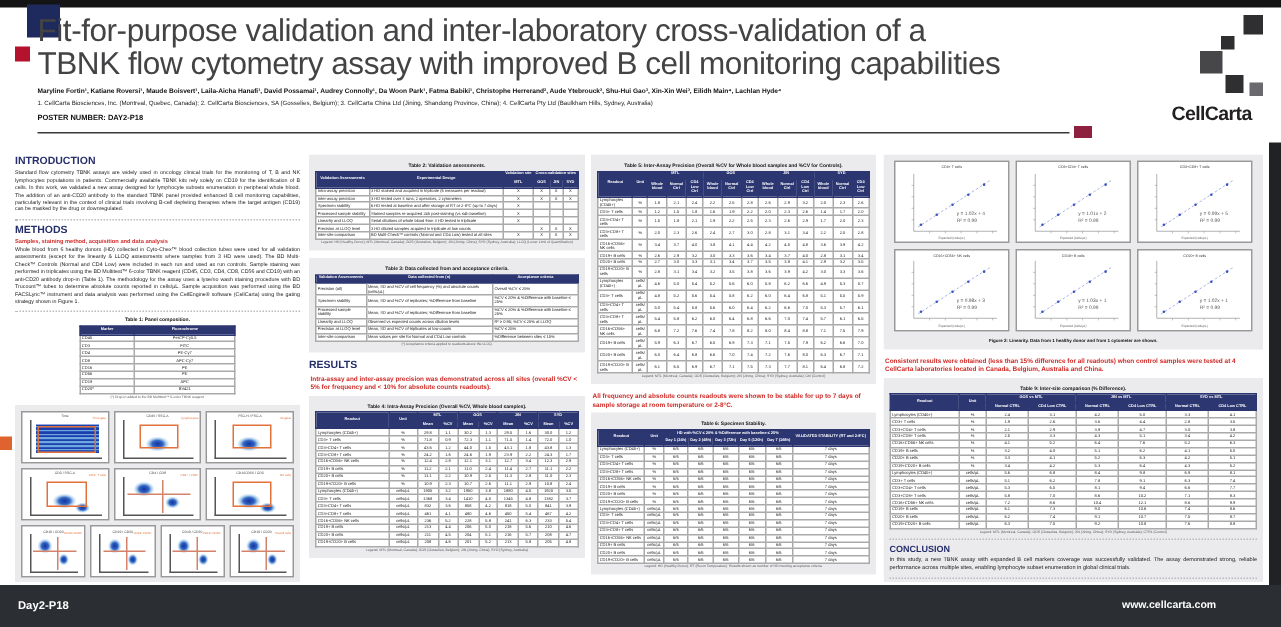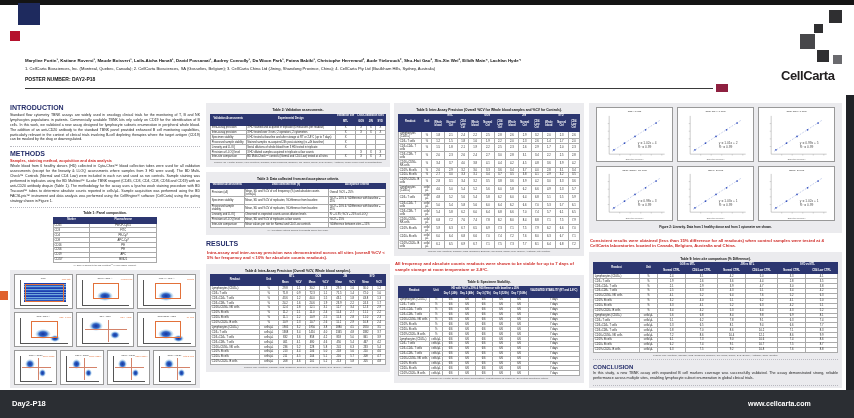--- a/index.html
+++ b/index.html
@@ -82,20 +82,21 @@
 <body>
 
 <div id="poster">
 
   <div id="topbar" class="abs"></div>
   <div id="deco-navy" class="deco"></div>
   <div id="deco-red" class="deco"></div>
   <div id="deco-orange" class="deco"></div>
   <div id="rightstrip" class="abs"></div>
 
+  <div id="title" class="abs">Fit-for-purpose validation and inter-laboratory cross-validation of a TBNK flow cytometry assay with improved B cell monitoring capabilities</div>
   <div id="authors" class="abs">Maryline Fortin¹, Katiane Roversi¹, Maude Boisvert¹, Laila-Aicha Hanafi¹, David Possamai¹, Audrey Connolly¹, Da Woon Park¹, Fatma Babiki¹, Christophe Herrerand², Aude Ytebrouck², Shu-Hui Gao³, Xin-Xin Wei³, Eilidh Main⁴, Lachlan Hyde⁴</div>
   <div id="affils" class="abs">1. CellCarta Biosciences, Inc. (Montreal, Quebec, Canada); 2. CellCarta Biosciences, SA (Gosselies, Belgium); 3. CellCarta China Ltd (Jining, Shandong Province, China); 4. CellCarta Pty Ltd (Baulkham Hills, Sydney, Australia)</div>
   <div id="posterno" class="abs">POSTER NUMBER: DAY2-P18</div>
   <div id="rule" class="abs"></div>
   <div id="rule-sq" class="abs"></div>
   <div id="lg1" class="logosq"></div>
   <div id="lg2" class="logosq"></div>
   <div id="lg3" class="logosq"></div>
   <div id="lg4" class="logosq"></div>
   <div id="lg5" class="logosq"></div>

